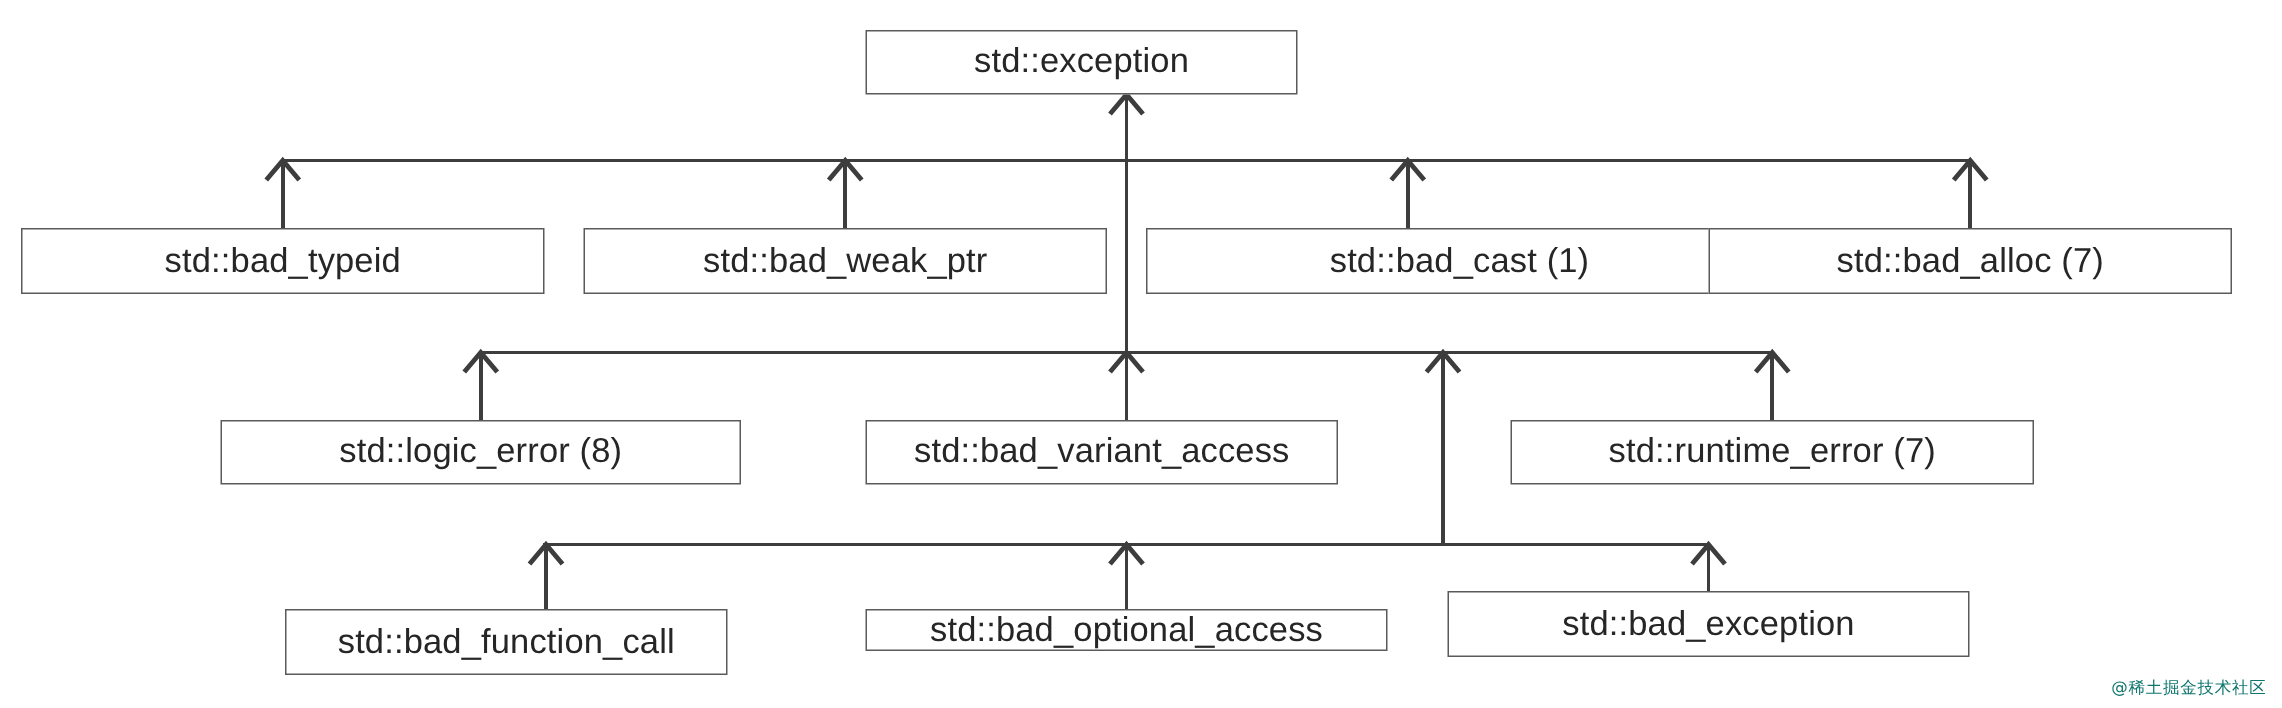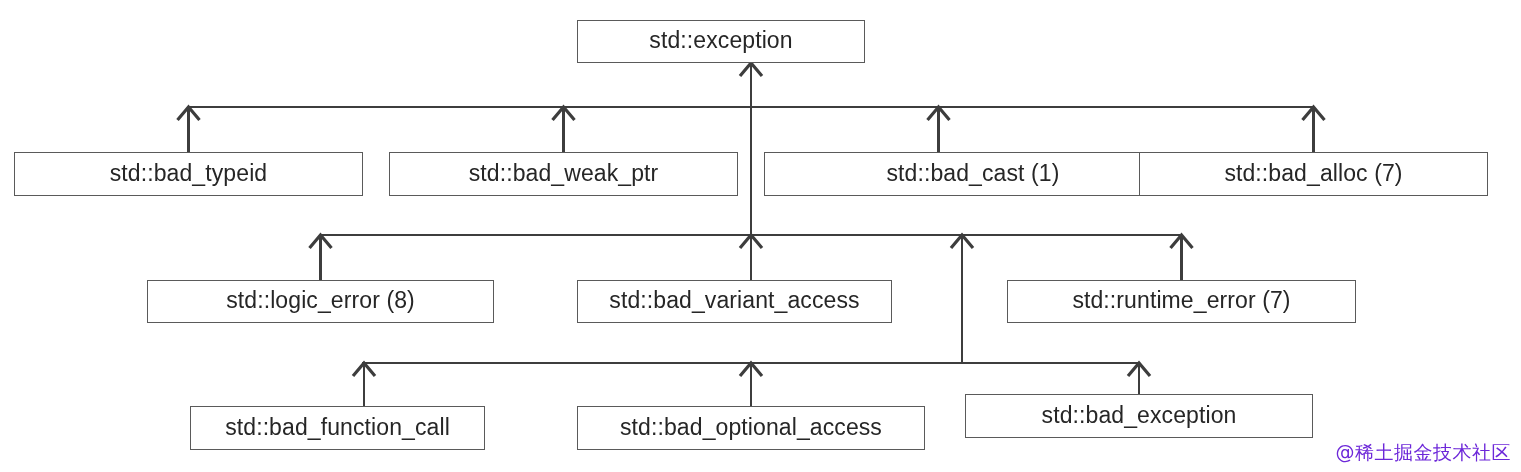--- a/index.html
+++ b/index.html
@@ -40,22 +40,22 @@
     white-space: nowrap;
   }
   .node-label {
     display: block;
     padding-bottom: 2px;
   }
   #watermark {
     position: absolute;
     right: 10px;
     bottom: 6px;
-    font-size: 19px;
-    color: #6d28d9;
+    font-size: 11px;
+    color: #0f766e;
     letter-spacing: 0.5px;
     white-space: nowrap;
     font-family: "DejaVu Sans", sans-serif;
   }
 </style>
 </head>
 <body>
 
 <div id="diagram-root">
 
@@ -113,21 +113,21 @@
   <div class="node-box" style="left:577px; top:280px; width:315px; height:43px;">
     <span class="node-label">std::bad_variant_access</span>
   </div>
   <div class="node-box" style="left:1007px; top:280px; width:349px; height:43px;">
     <span class="node-label">std::runtime_error (7)</span>
   </div>
 
   <div class="node-box" style="left:190px; top:406px; width:295px; height:44px;">
     <span class="node-label">std::bad_function_call</span>
   </div>
-  <div class="node-box" style="left:577px; top:406px; width:348px; height:44px;">
+  <div class="node-box" style="left:577px; top:406px; width:348px; height:28px;">
     <span class="node-label">std::bad_optional_access</span>
   </div>
   <div class="node-box" style="left:965px; top:394px; width:348px; height:44px;">
     <span class="node-label">std::bad_exception</span>
   </div>
 
   <div id="watermark">@稀土掘金技术社区</div>
 </div>
 
 </body></html>

